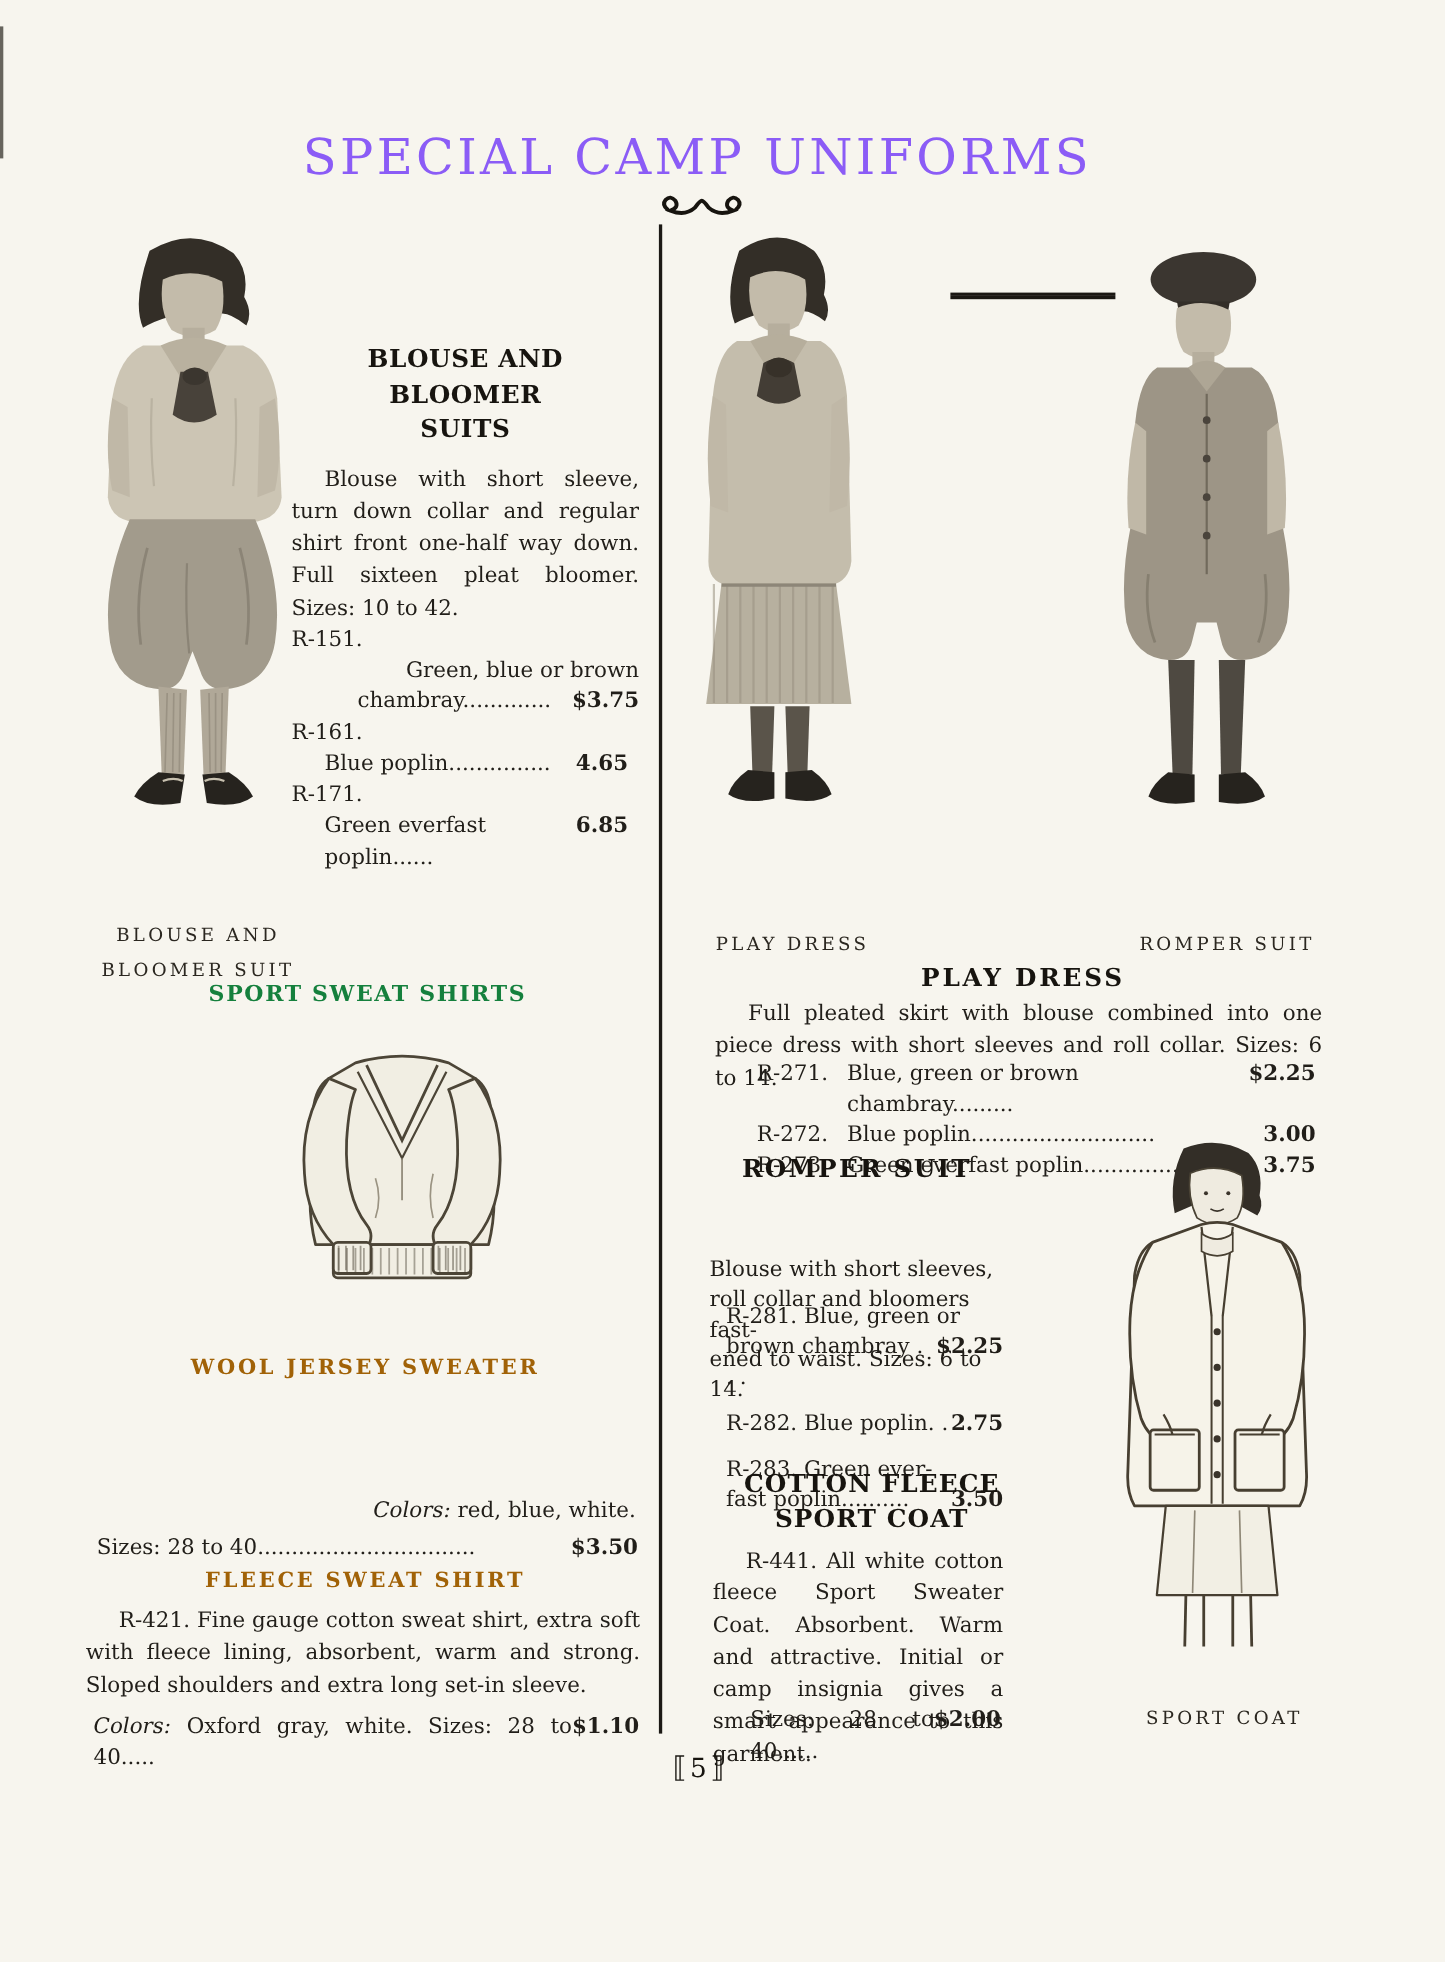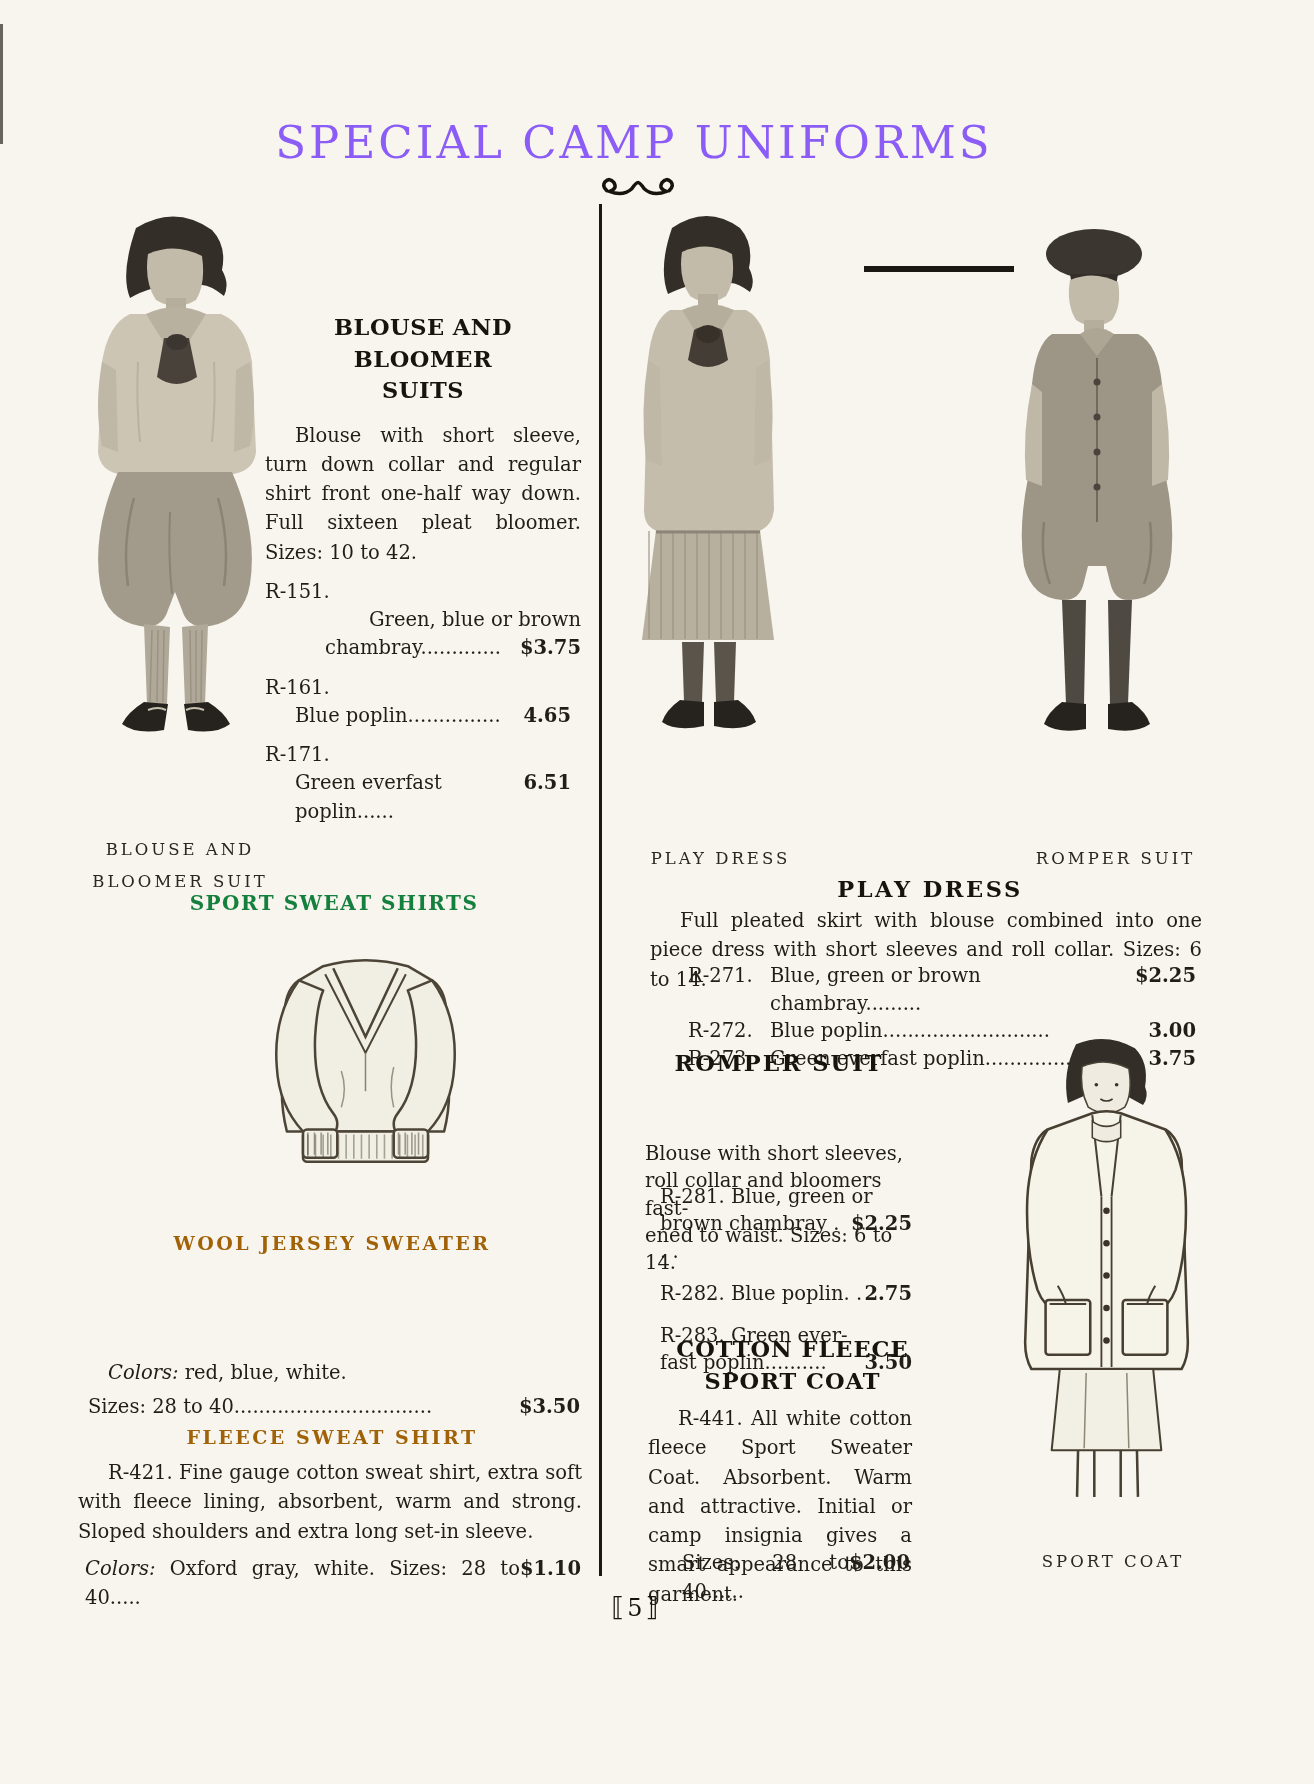--- a/index.html
+++ b/index.html
@@ -18,21 +18,21 @@
   .cap{
     font-size:16.5px;letter-spacing:3px;color:#2b2720;line-height:1.95;
   }
   .h-big{font-size:20px;font-weight:bold;letter-spacing:1.5px;color:#15803d;}
   .h-med{font-size:22.5px;font-weight:bold;letter-spacing:.5px;line-height:1.4;color:#17140f;}
   .h-sub{font-size:19px;font-weight:bold;letter-spacing:2.5px;color:#a16207;}
   .body-t{font-size:19.5px;line-height:1.5;text-align:justify;}
   .indent{text-indent:30px;}
   .row{display:flex;justify-content:space-between;align-items:flex-start;}
   .row b{font-weight:bold;white-space:nowrap;}
-  .bb-item{margin-top:11px;font-size:19.5px;line-height:1.45;}
+  .bb-item{margin-top:0;font-size:19.5px;line-height:1.45;}
   .bb-line1{padding-left:30px;text-align:right;}
   .bb-row2{padding-left:60px;}
   .bb-rowA{padding-left:30px;padding-right:10px;}
   .pd-row{display:flex;align-items:baseline;font-size:19.5px;line-height:1.42;}
   .pd-code{width:82px;flex:none;}
   .pd-desc{flex:1;}
   .pd-price{font-weight:bold;text-align:right;flex:none;min-width:58px;}
   .note-rule{height:3px;background:#1b1813;width:150px;margin:0 auto;}
   .note-text{font-size:20px;font-weight:bold;line-height:1.5;margin:24px 0;color:#17140f;}
   .divider{width:3px;background:#1c1915;}
@@ -107,21 +107,21 @@
       <div class="row bb-rowA">
         <span>Blue poplin...............</span>
         <b>4.65</b>
       </div>
     </div>
 
     <div class="bb-item">
       <div>R-171.</div>
       <div class="row bb-rowA">
         <span>Green everfast poplin......</span>
-        <b>6.51</b>
+        <b>6.85</b>
       </div>
     </div>
   </div>
 
   <div class="abs center h-big" style="left:95px;top:891px;width:478px;">SPORT SWEAT SHIRTS</div>
 
   <div class="abs" style="left:243px;top:940px;">
     <svg width="245" height="252" viewBox="0 0 240 250">
       <g fill="#f1eee3" stroke="#4c4537" stroke-width="2.5" stroke-linejoin="round">
         <path d="M78,26 Q120,14 162,26 L186,40 Q198,48 200,68 L203,150 Q203,170 198,190 L42,190 Q37,170 37,150 L40,68 Q42,48 54,40 Z"></path>
@@ -135,21 +135,21 @@
       <path d="M80,34 L120,112 L160,34" fill="none" stroke="#4c4537" stroke-width="2"></path>
       <path d="M120,112 L120,150" stroke="#8a8372" stroke-width="1.5"></path>
       <path d="M96,130 q6,18 0,36 M148,126 q-5,20 0,40" stroke="#9a9382" stroke-width="1.5" fill="none"></path>
       <line x1="62" y1="205" x2="178" y2="205" stroke="#4c4537" stroke-width="24" stroke-dasharray="1.6 6" opacity="0.45"></line>
       <line x1="62" y1="202" x2="88" y2="202" stroke="#4c4537" stroke-width="22" stroke-dasharray="1.6 5" opacity="0.5"></line>
       <line x1="152" y1="202" x2="178" y2="202" stroke="#4c4537" stroke-width="22" stroke-dasharray="1.6 5" opacity="0.5"></line>
     </svg>
   </div>
 
   <div class="abs center h-sub" style="left:85px;top:1232px;width:494px;">WOOL JERSEY SWEATER</div>
-  <div class="abs body-t" style="left:108px;top:1358px;width:470px;text-align:left;">
+  <div class="abs body-t" style="left:108px;top:1358px;width:470px;text-align:right;">
     <span class="ital">Colors:</span>
     <span>red, blue, white.</span>
   </div>
   <div class="abs row body-t" style="left:88px;top:1392px;width:492px;">
     <span>Sizes: 28 to 40................................</span>
     <b>$3.50</b>
   </div>
 
   <div class="abs center h-sub" style="left:85px;top:1426px;width:494px;">FLEECE SWEAT SHIRT</div>
   <div class="abs body-t indent" style="left:78px;top:1458px;width:504px;">R-421.  Fine gauge cotton sweat shirt, extra soft with fleece lining, absorbent, warm and strong. Sloped shoulders and extra long set-in sleeve.</div>

